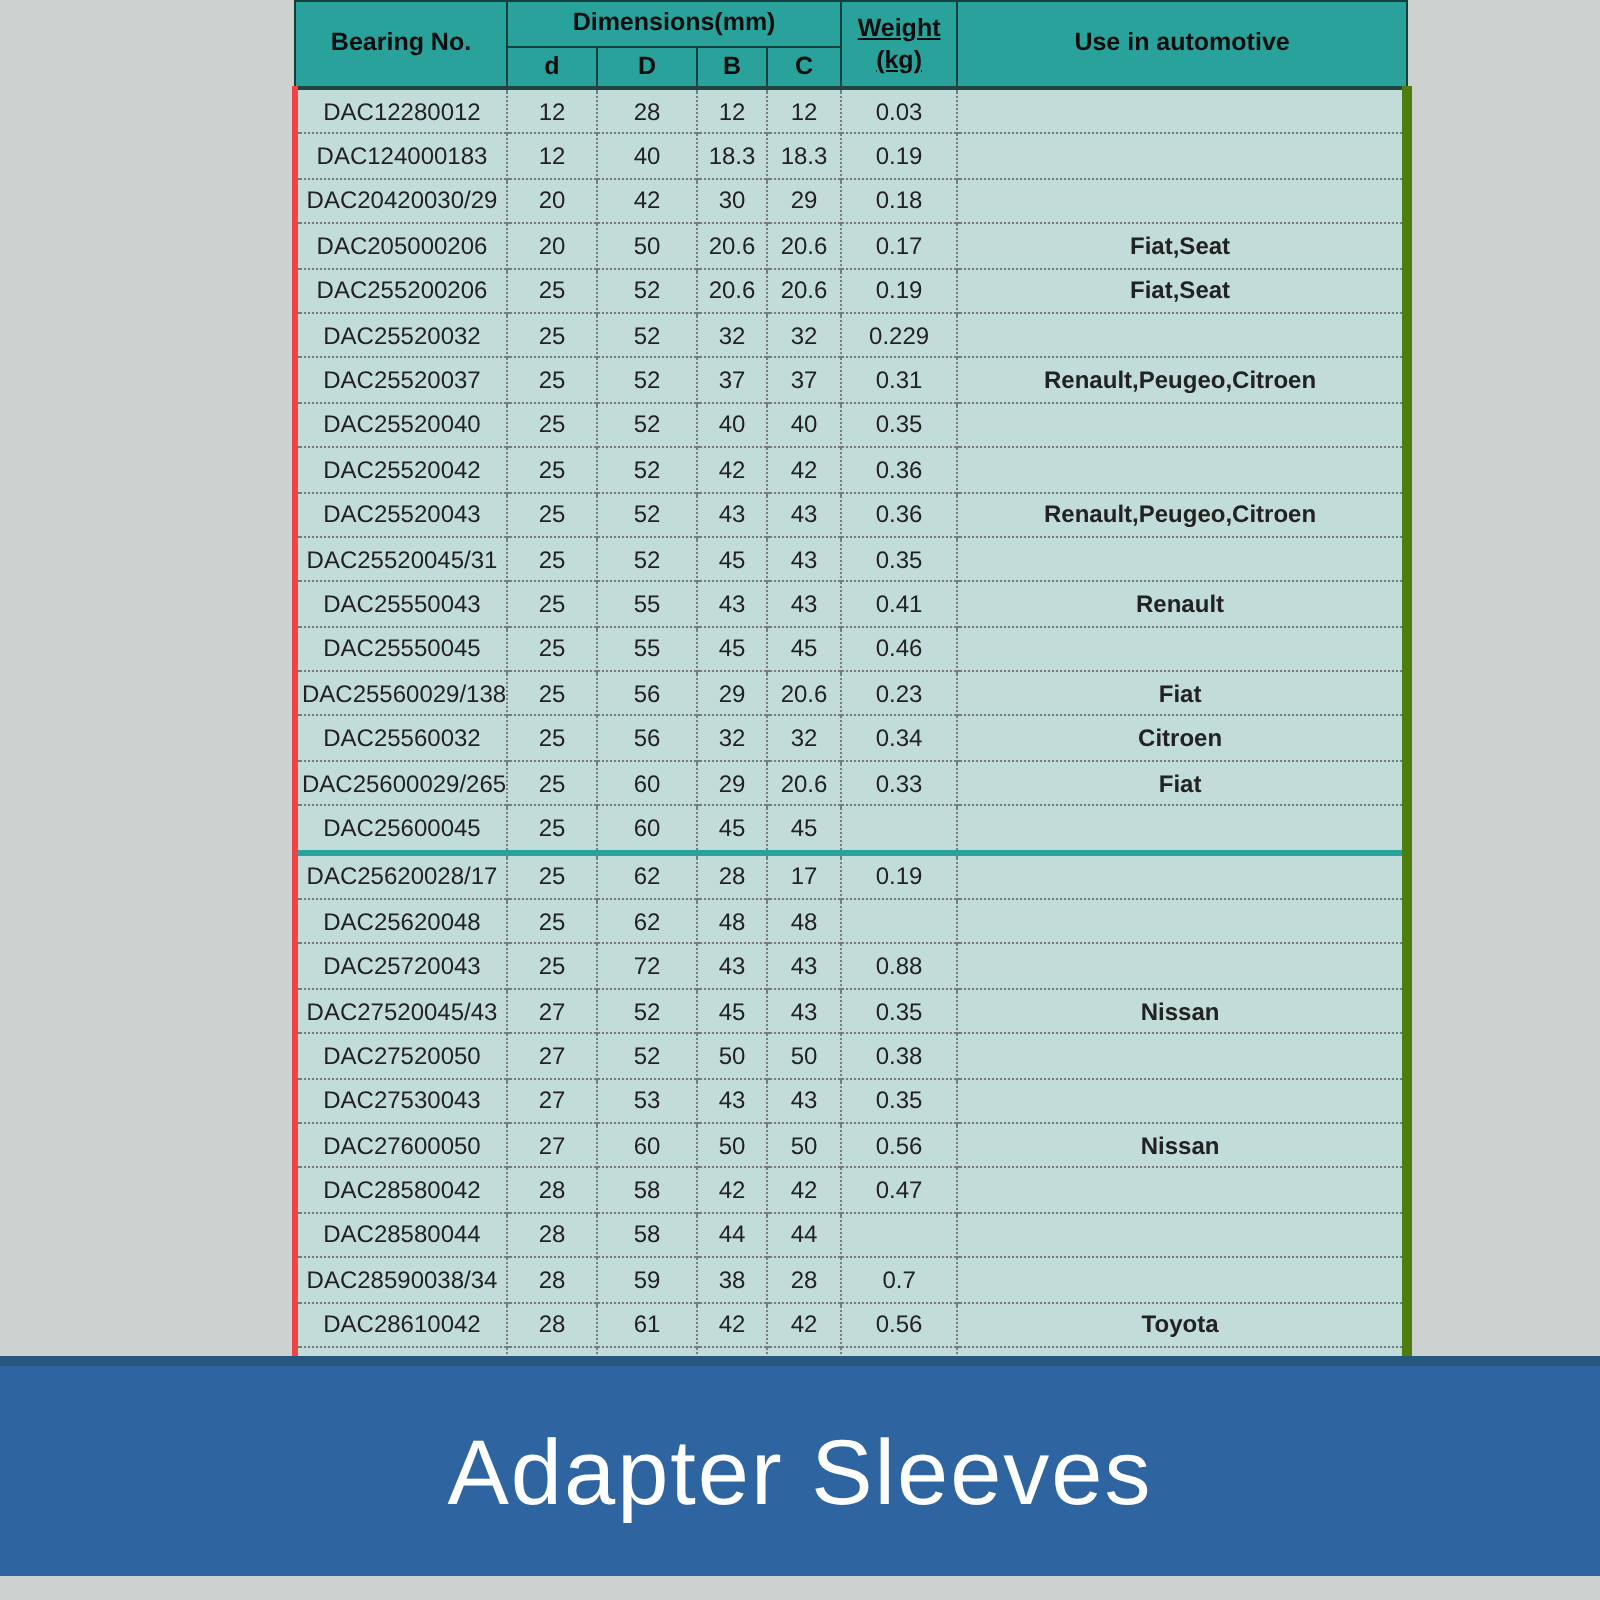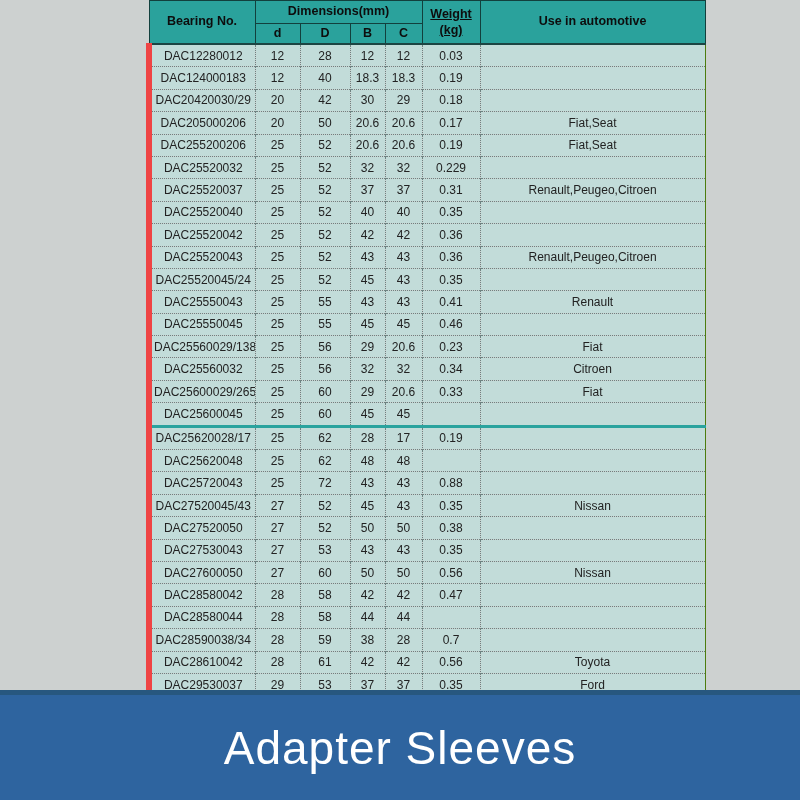--- a/index.html
+++ b/index.html
@@ -40,27 +40,27 @@
     font-size:12px;
     text-align:center;
     vertical-align:middle;
     height:21.4px;
     padding:0 2px;
     border-top:1px dotted #6d8280;
     border-left:1px dotted #6d8280;
     overflow:hidden;
     white-space:nowrap;
   }
-  table.spec tbody td:first-child { border-left:6px solid #ef4444; }
-  table.spec tbody td:last-child  { border-right:1px solid #4d7c0f; }
+  table.spec tbody td:first-child { border-left:3px solid #ef4444; }
+  table.spec tbody td:last-child  { border-right:5px solid #4d7c0f;font-weight:bold; }
   table.spec tbody tr:first-child td { border-top:none; }
   table.spec tbody tr.divider td { border-top:3px solid #2aa39e; }
 
   .banner {
-    position:absolute; left:0; bottom:0;
+    position:absolute; left:0; bottom:12px;
     width:800px; height:110px;
     background:#2e649f;
     border-top:5px solid #27577f;
     box-sizing:border-box;
     display:flex; align-items:center; justify-content:center;
     z-index:5;
   }
   .banner-title {
     color:#ffffff;
     font-size:46px;
@@ -187,21 +187,21 @@
           <tr>
             <td>DAC25520043</td>
             <td>25</td>
             <td>52</td>
             <td>43</td>
             <td>43</td>
             <td>0.36</td>
             <td>Renault,Peugeo,Citroen</td>
           </tr>
           <tr>
-            <td>DAC25520045/24</td>
+            <td>DAC25520045/31</td>
             <td>25</td>
             <td>52</td>
             <td>45</td>
             <td>43</td>
             <td>0.35</td>
             <td></td>
           </tr>
           <tr>
             <td>DAC25550043</td>
             <td>25</td>

